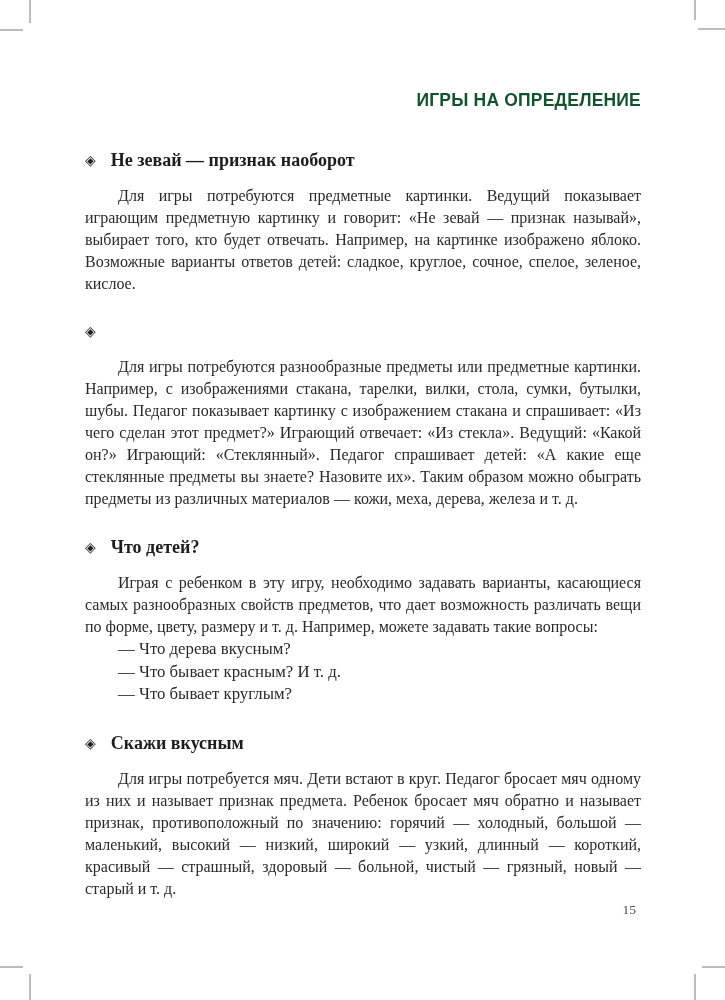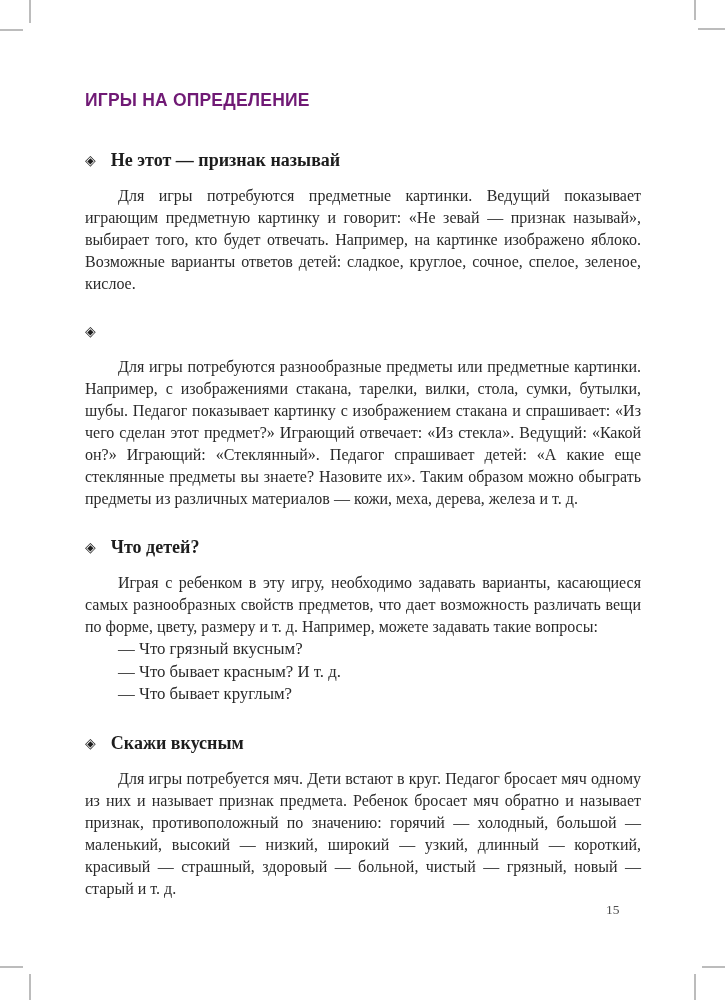--- a/index.html
+++ b/index.html
@@ -26,22 +26,22 @@
     position: absolute;
     left: 85px; top: 90px;
     width: 556px;
   }
   .title {
     font-family: "Liberation Sans", sans-serif;
     font-weight: 700;
     font-size: 17.5px;
     line-height: 20px;
     letter-spacing: 0.2px;
-    text-align: left;
-    color: #701a75;
+    text-align: right;
+    color: #14532d;
     margin: 0 0 40px 0;
   }
   .section { margin: 0; }
   .heading {
     display: flex;
     align-items: baseline;
     gap: 15px;
     font-weight: 700;
     font-size: 18px;
     line-height: 21px;
@@ -70,21 +70,21 @@
     margin: 0;
     padding: 0 0 0 33px;
     font-size: 16.8px;
     line-height: 22.5px;
     color: #2a2a2a;
   }
   .page-number {
     position: absolute;
     left: 606px; top: 902px;
     width: 30px;
-    text-align: left;
+    text-align: right;
     font-size: 13.5px;
     color: #4e4e4e;
   }
 </style>
 </head>
 <body>
 
 <div class="mark tl-v"></div>
 <div class="mark tl-h"></div>
 <div class="mark tr-v"></div>
@@ -96,40 +96,40 @@
 
 <div class="content">
 
   <h1 class="title">
     <span>ИГРЫ НА ОПРЕДЕЛЕНИЕ</span><br>
   </h1>
 
   <div class="section">
     <div class="heading">
       <span class="diamond">◈</span>
-      <span>Не этот — признак называй</span>
+      <span>Не зевай — признак наоборот</span>
     </div>
     <p class="para">Для игры потребуются предметные картинки. Ведущий показывает играющим предметную картинку и говорит: «Не зевай — признак называй», выбирает того, кто будет отвечать. Например, на картинке изображено яблоко. Возможные варианты ответов детей: сладкое, круглое, сочное, спелое, зеленое, кислое.</p>
   </div>
 
   <div class="section">
     <div class="heading">
       <span class="diamond">◈</span>
     </div>
     <p class="para">Для игры потребуются разнообразные предметы или предметные картинки. Например, с изображениями стакана, тарелки, вилки, стола, сумки, бутылки, шубы. Педагог показывает картинку с изображением стакана и спрашивает: «Из чего сделан этот предмет?» Играющий отвечает: «Из стекла». Ведущий: «Какой он?» Играющий: «Стеклянный». Педагог спрашивает детей: «А какие еще стеклянные предметы вы знаете? Назовите их». Таким образом можно обыграть предметы из различных материалов — кожи, меха, дерева, железа и т. д.</p>
   </div>
 
   <div class="section">
     <div class="heading">
       <span class="diamond">◈</span>
       <span>Что детей?</span>
     </div>
     <p class="para">Играя с ребенком в эту игру, необходимо задавать варианты, касающиеся самых разнообразных свойств предметов, что дает возможность различать вещи по форме, цвету, размеру и т. д. Например, можете задавать такие вопросы:</p>
     <ul class="qlist">
-      <li>— Что грязный вкусным?</li>
+      <li>— Что дерева вкусным?</li>
       <li>— Что бывает красным? И т. д.</li>
       <li>— Что бывает круглым?</li>
     </ul>
   </div>
 
   <div class="section">
     <div class="heading">
       <span class="diamond">◈</span>
       <span>Скажи вкусным</span>
     </div>

